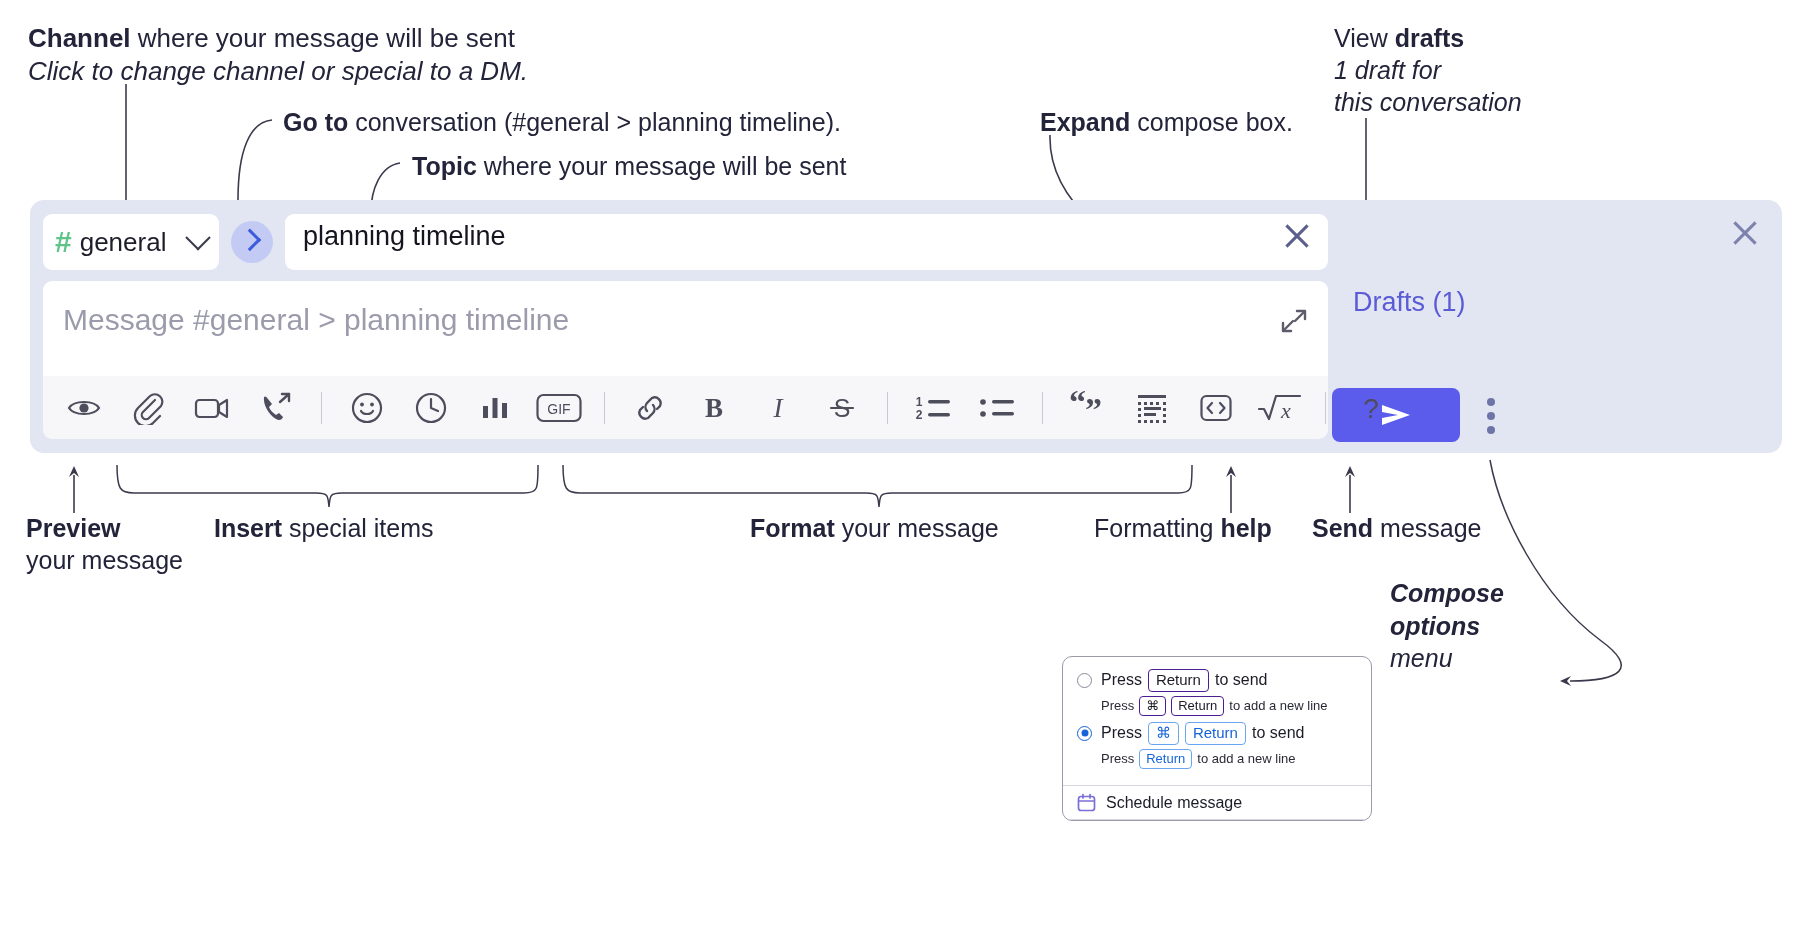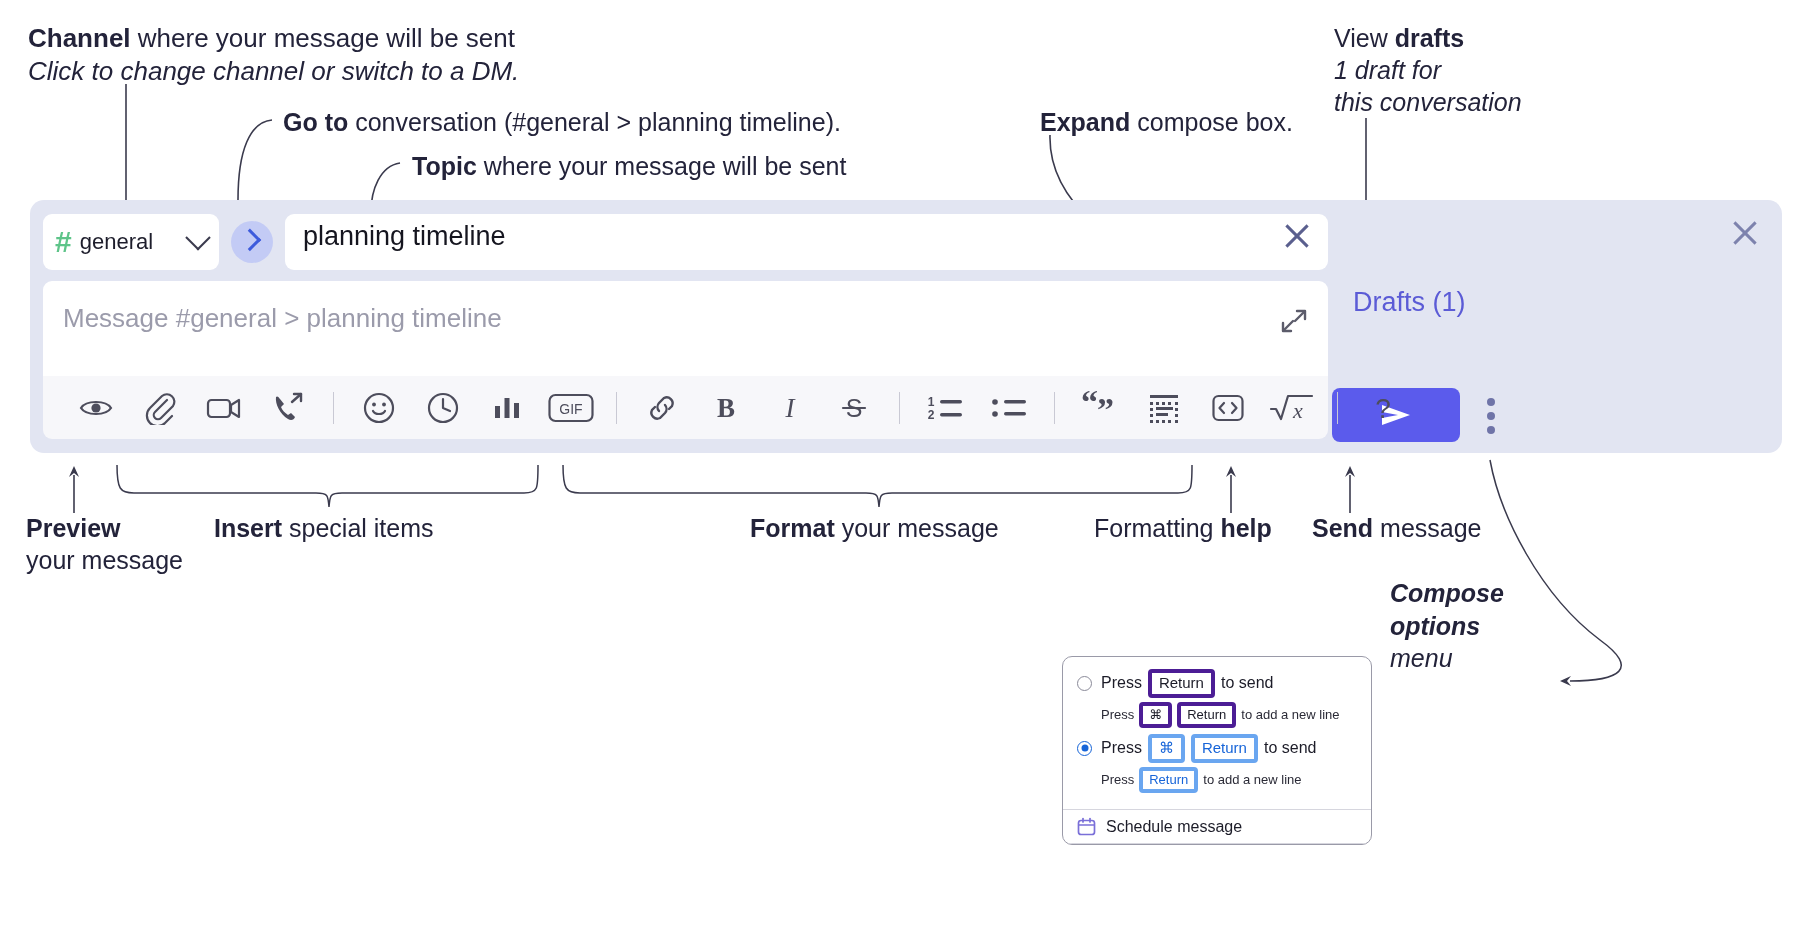--- a/index.html
+++ b/index.html
@@ -66,21 +66,21 @@
     gap: 8px;
     cursor: pointer;
   }
   #channel-select .hash {
     color: #5ec489;
     font-size: 30px;
     font-weight: bold;
     line-height: 1;
   }
   #channel-select .cname {
-    font-size: 22px;
+    font-size: 26px;
     color: #1d1d2b;
     flex: 1;
   }
   .chev {
     width: 16px; height: 16px;
     border-right: 2.4px solid #3a3a4d;
     border-bottom: 2.4px solid #3a3a4d;
     transform: rotate(45deg) translate(-3px,-3px);
   }
   #goto-btn {
@@ -121,37 +121,37 @@
   #message-box {
     margin-top: 10px;
     background: #ffffff;
     border-radius: 9px 9px 0 0;
     height: 95px;
     position: relative;
     box-sizing: border-box;
     padding: 22px 20px 0 20px;
   }
   #message-placeholder {
-    font-size: 26px;
+    font-size: 30px;
     color: #9b9bab;
   }
   #expand-btn {
     position: absolute;
     right: 18px; top: 24px;
     width: 32px; height: 32px;
     cursor: pointer;
   }
   
   #toolbar {
     background: #f7f7fa;
     border-radius: 0 0 9px 9px;
     height: 63px;
     display: flex;
     align-items: center;
-    padding: 0 24px;
+    padding: 0 12px;
     gap: 6px;
     box-sizing: border-box;
   }
   .tbtn {
     width: 58px; height: 48px;
     display: flex; align-items: center; justify-content: center;
     cursor: pointer;
     color: #5c5c6b;
     flex: 0 0 auto;
   }
@@ -216,42 +216,42 @@
   .radio.on { border-color: #1664d8; }
   .radio.on:after {
     content:""; position:absolute; left:50%; top:50%;
     width:7px; height:7px; border-radius:50%; background:#1664d8;
     transform: translate(-50%,-50%);
   }
   .opt-main { font-size: 16px; color: #1c1c28; display:flex; align-items:center; gap:6px; }
   .opt-sub { font-size: 13px; color: #2a2a36; display:flex; align-items:center; gap:5px;
              margin: 0 0 6px 24px; }
   .key {
-    border: 4px solid #4c1d95; border-radius: 4px;
+    border: 1px solid #4c1d95; border-radius: 4px;
     padding: 1px 6px; font-size: 13px; color: #1c1c28; background:#fff;
     line-height: 1.25;
   }
   .key.big { font-size: 15px; padding: 1px 7px; }
   .key.blue { border-color: #6aa6f0; color: #1664d8; }
   .menu-div { height: 1px; background: #d6d6de; }
   .menu-item {
     display: flex; align-items: center; gap: 10px;
     padding: 7px 14px; font-size: 16px; color: #1c1c28; cursor: pointer;
   }
   .menu-item:first-of-type { padding-top: 9px; }
 
   
   svg { display: block; }
 </style>
 </head>
 <body>
 
 <div class="anno anno-lg" style="left:28px; top:22px;">
   <span class="b">Channel</span><span> where your message will be sent</span><br>
-  <span class="i">Click to change channel or switch to a DM.</span>
+  <span class="i">Click to change channel or special to a DM.</span>
 </div>
 
 <div class="anno anno-md" style="left:283px; top:106px;">
   <span class="b">Go to</span><span> conversation (#general &gt; planning timeline).</span>
 </div>
 
 <div class="anno anno-md" style="left:412px; top:150px;">
   <span class="b">Topic</span><span> where your message will be sent</span>
 </div>
 

